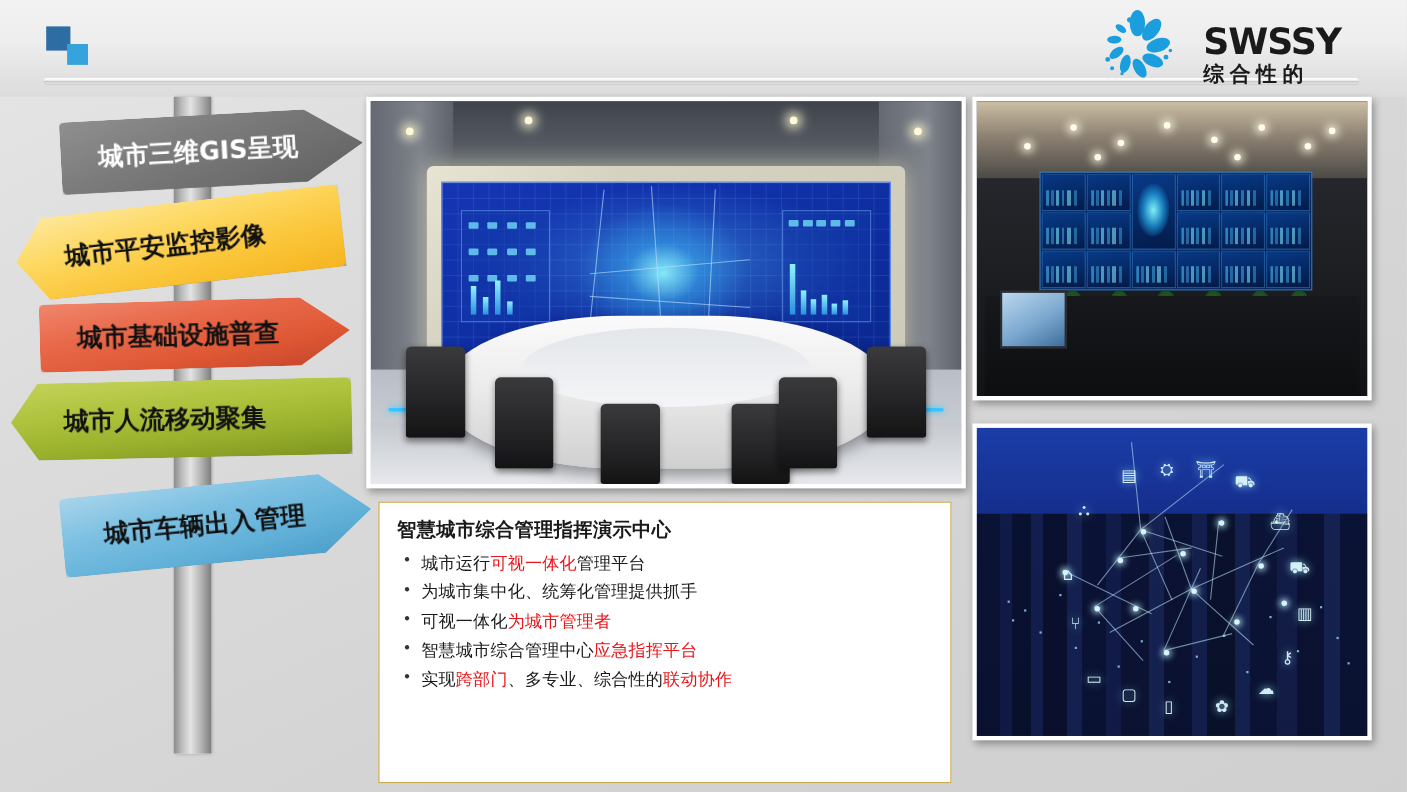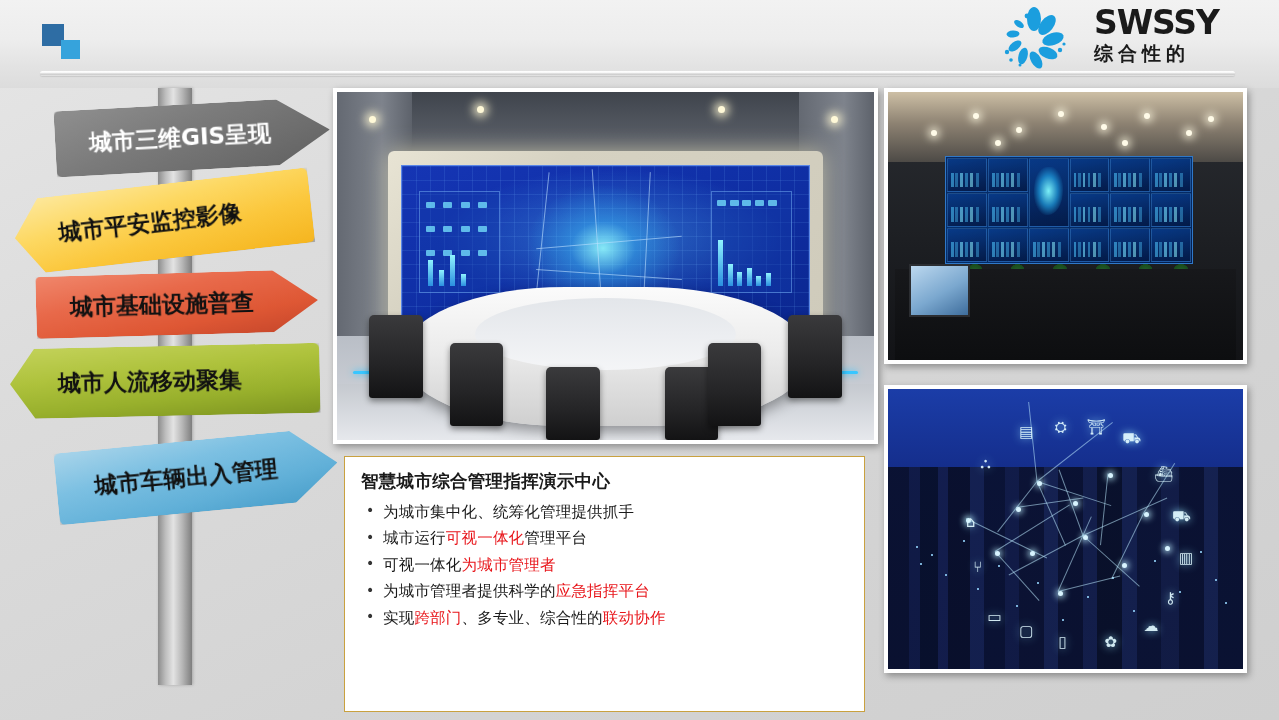--- a/index.html
+++ b/index.html
@@ -30,21 +30,21 @@
     text-shadow:0 1px 0 rgba(255,255,255,.6);
   }
   .title-rule {
     position:absolute; left:40px; top:71px; width:1195px; height:5px;
     background:linear-gradient(180deg,#ffffff 0%,#f6f6f6 38%,#c9c9c9 62%,#e9e9e9 100%);
     border-radius:3px;
     box-shadow:0 1px 1px rgba(0,0,0,.10);
   }
 
   
-  .logo { position:absolute; right:60px; top:6px; height:72px; display:flex; align-items:flex-start; gap:24px; }
+  .logo { position:absolute; right:60px; top:6px; height:72px; display:flex; align-items:flex-end; gap:24px; }
   .logo-mark { width:72px; height:70px; position:relative; }
   .logo-text { display:flex; flex-direction:column; justify-content:center; line-height:1; }
   .logo-word {
     font-size:33px; font-weight:bold; color:#1a1a1a;
     letter-spacing:-1px; font-family:"DejaVu Sans","Liberation Sans",sans-serif;
   }
   .logo-cn {
     font-size:19px; font-weight:bold; color:#1a1a1a;
     letter-spacing:5px; margin-top:5px;
   }
@@ -582,19 +582,19 @@
     <div class="glyph" style="left:48%;top:88%">▯</div>
     <div class="glyph" style="left:61%;top:88%">✿</div>
     <div class="glyph" style="left:72%;top:82%">☁</div>
     <div class="glyph" style="left:78%;top:72%">⚷</div>
   </div>
 </div>
 
 <div class="textbox">
   <div class="tb-title">智慧城市综合管理指挥演示中心</div>
   <ul class="tb-list" id="bullet-list">
+      <li><span>城市运行</span><span class="hl">可视一体化</span><span>管理平台</span></li>
       <li><span>为城市集中化、统筹化管理提供抓手</span></li>
-      <li><span>城市运行</span><span class="hl">可视一体化</span><span>管理平台</span></li>
       <li><span>可视一体化</span><span class="hl">为城市管理者</span></li>
-      <li><span>为城市管理者提供科学的</span><span class="hl">应急指挥平台</span></li>
+      <li><span>智慧城市综合管理中心</span><span class="hl">应急指挥平台</span></li>
       <li><span>实现</span><span class="hl">跨部门</span><span>、多专业、综合性的</span><span class="hl">联动协作</span></li>
     </ul>
 </div>
 
 </body></html>

